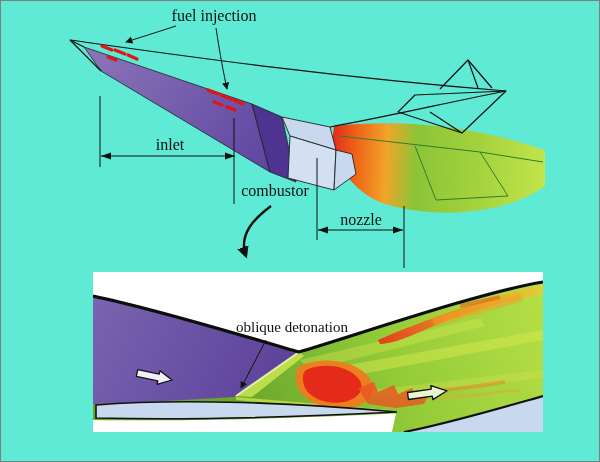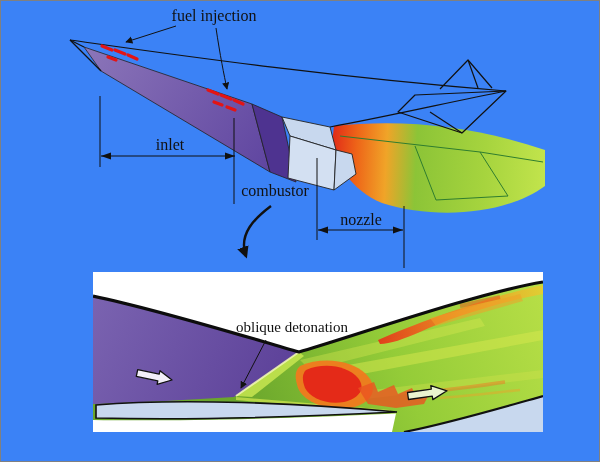--- a/index.html
+++ b/index.html
@@ -1,18 +1,18 @@
 <!DOCTYPE html>
 <html><head>
 <meta charset="utf-8">
 <style>
   html,body{margin:0;padding:0;background:#fff;}
   .frame{
     width:598px;height:460px;border:1px solid #808080;
-    position:relative;background:#3b82f6;overflow:hidden;
+    position:relative;background:#5eead4;overflow:hidden;
     font-family:"Liberation Serif", serif;
   }
   svg{display:block;}
   .lbl{font-family:"Liberation Serif", serif;font-size:16px;fill:#111;}
   .lbl-sm{font-family:"Liberation Serif", serif;font-size:15px;fill:#111;}
   .thin{stroke:#111;stroke-width:1;fill:none;}
   .outline{stroke:#111;stroke-width:1.2;fill:none;stroke-linejoin:round;}
 </style>
 </head>
 <body>

